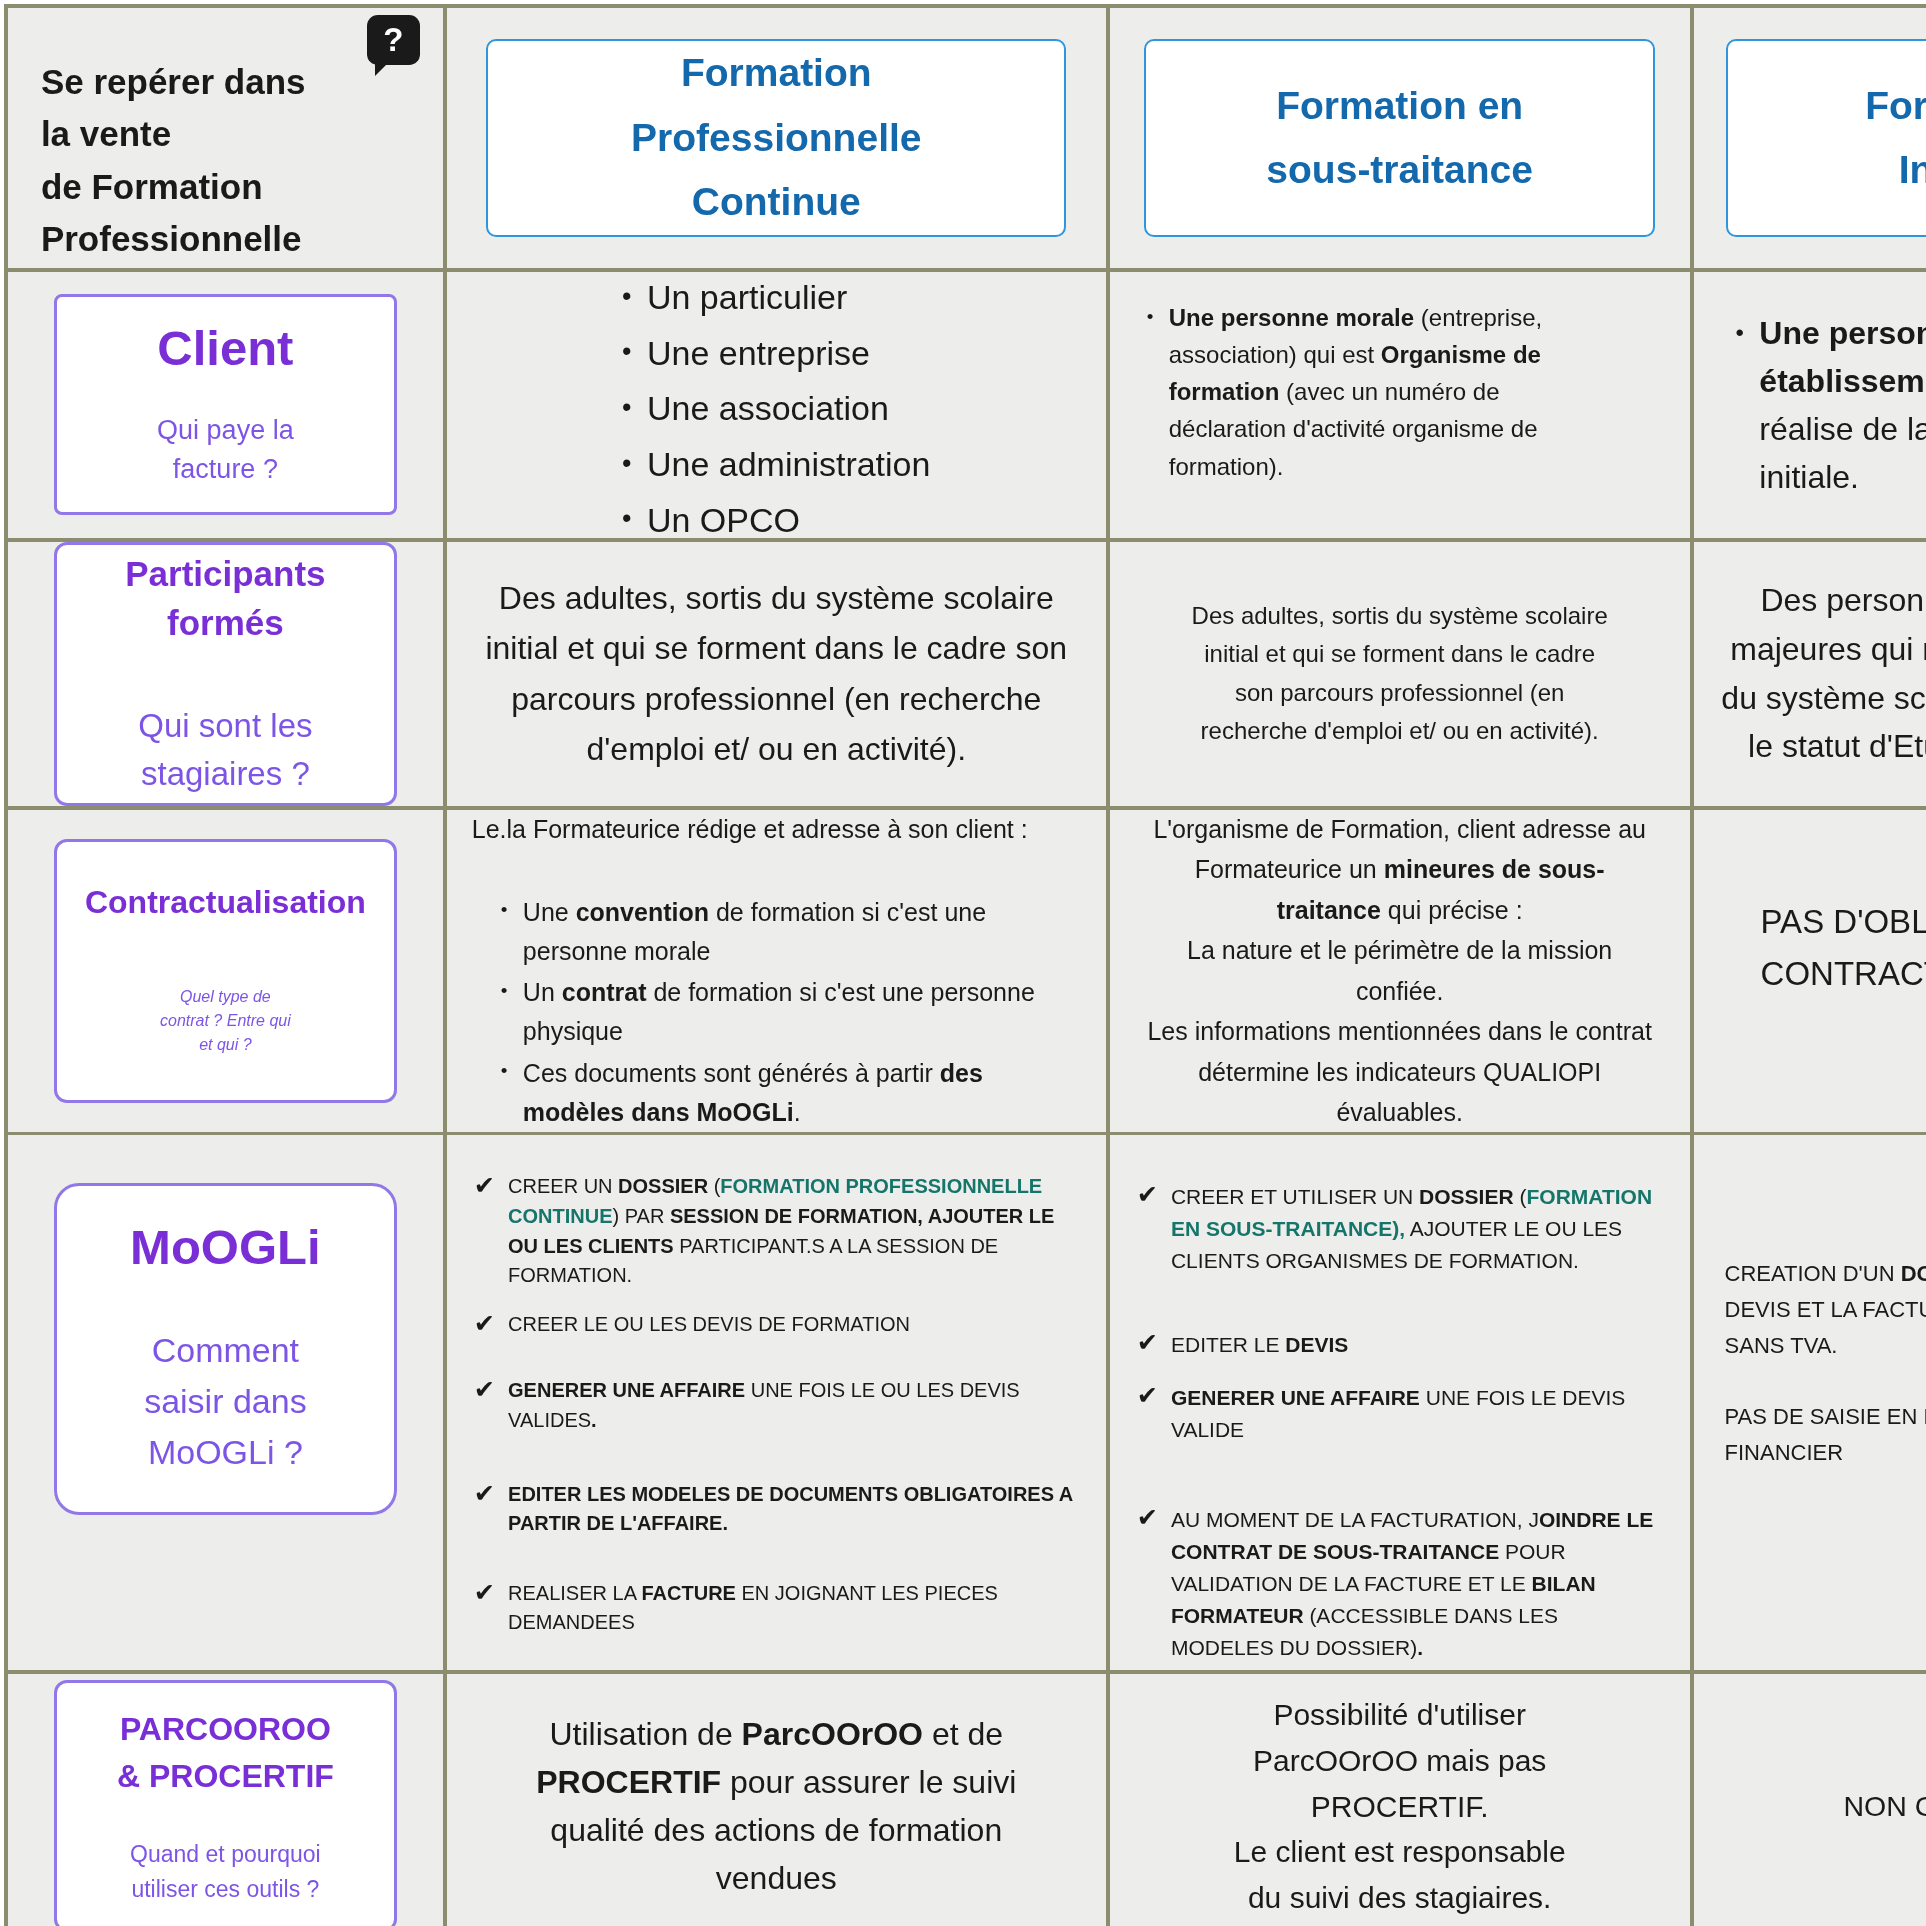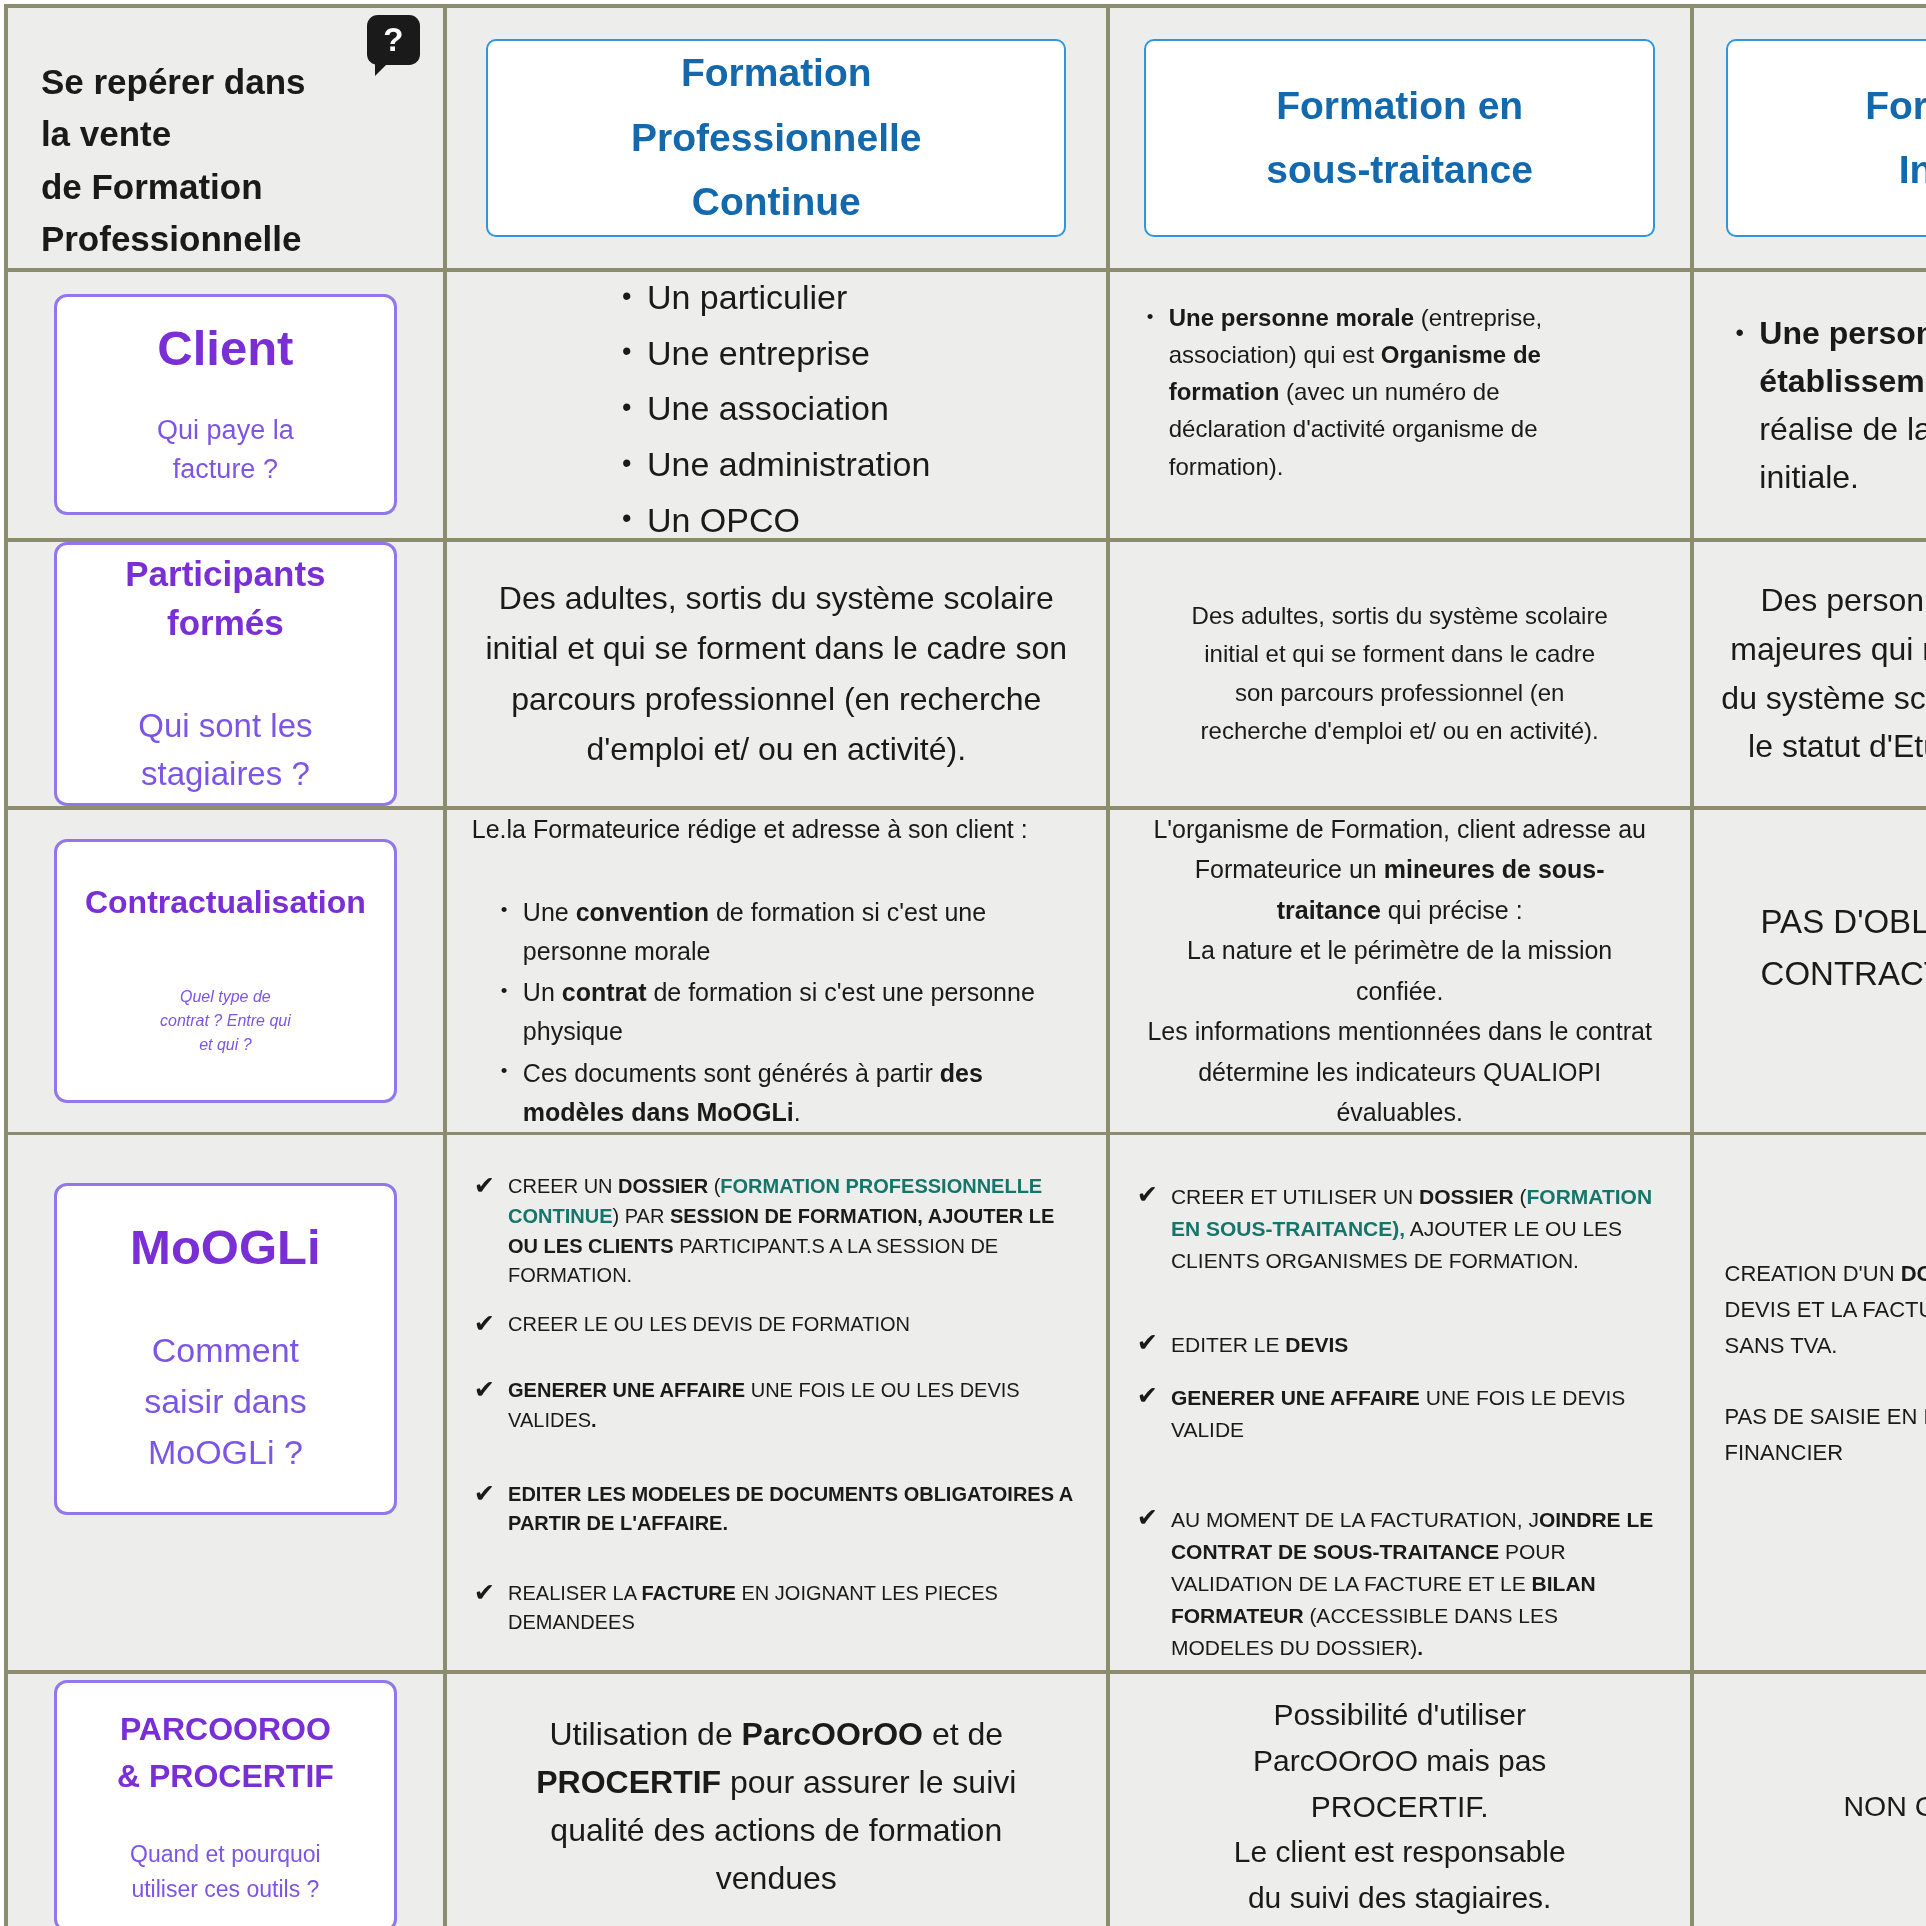--- a/index.html
+++ b/index.html
@@ -40,30 +40,30 @@
   .hdr-box{width:88%;min-height:76%;background:#fff;border:2.7px solid var(--blueBorder);border-radius:10px;
     display:flex;align-items:center;justify-content:center;text-align:center;
     color:var(--blue);font-weight:bold;font-size:39px;line-height:1.65;white-space:pre-line;}
   
   .label-cell{align-items:center;justify-content:center;}
   .label-box{width:79%;background:#fff;border:3.1px solid var(--purpleBorder);border-radius:13px;
     display:flex;flex-direction:column;align-items:center;justify-content:center;text-align:center;
     padding:23px 11.6px;white-space:pre-line;}
   .label-title{color:var(--purple);font-weight:bold;}
   .label-sub{color:var(--purpleLight);}
-  .lb-client{min-height:78%;}
+  .lb-client{min-height:78%;border-radius:8px;}
   .lb-client .label-title{font-size:49px;}
   .lb-client .label-sub{font-size:27px;line-height:1.45;margin-top:35px;}
   .lb-part{min-height:84%;gap:47px;}
   .lb-part .label-title{font-size:35px;line-height:1.4;}
   .lb-part .label-sub{font-size:33px;line-height:1.45;margin-top:7.7px;}
   .lb-contr{min-height:82%;text-align:center;}
   .lb-contr .label-title{font-size:32px;}
   .lb-contr .label-sub{font-size:16px;line-height:1.5;margin-top:64px;font-style:italic;}
-  .lb-moogli{min-height:62%;margin-top:-108px;}
+  .lb-moogli{min-height:62%;margin-top:-108px;border-radius:25px;}
   .lb-moogli .label-title{font-size:49px;}
   .lb-moogli .label-sub{font-size:34px;line-height:1.5;margin-top:50px;}
   .lb-parco{min-height:86%;}
   .lb-parco .label-title{font-size:32px;line-height:1.45;}
   .lb-parco .label-sub{font-size:23px;line-height:1.5;margin-top:38px;text-align:center;}
   
   .txt,.rich{white-space:pre-line;}
   .bullet-item{display:flex;gap:15.4px;}
   .marker-dot{flex:0 0 auto;}
   .check-item{display:flex;gap:13px;}

